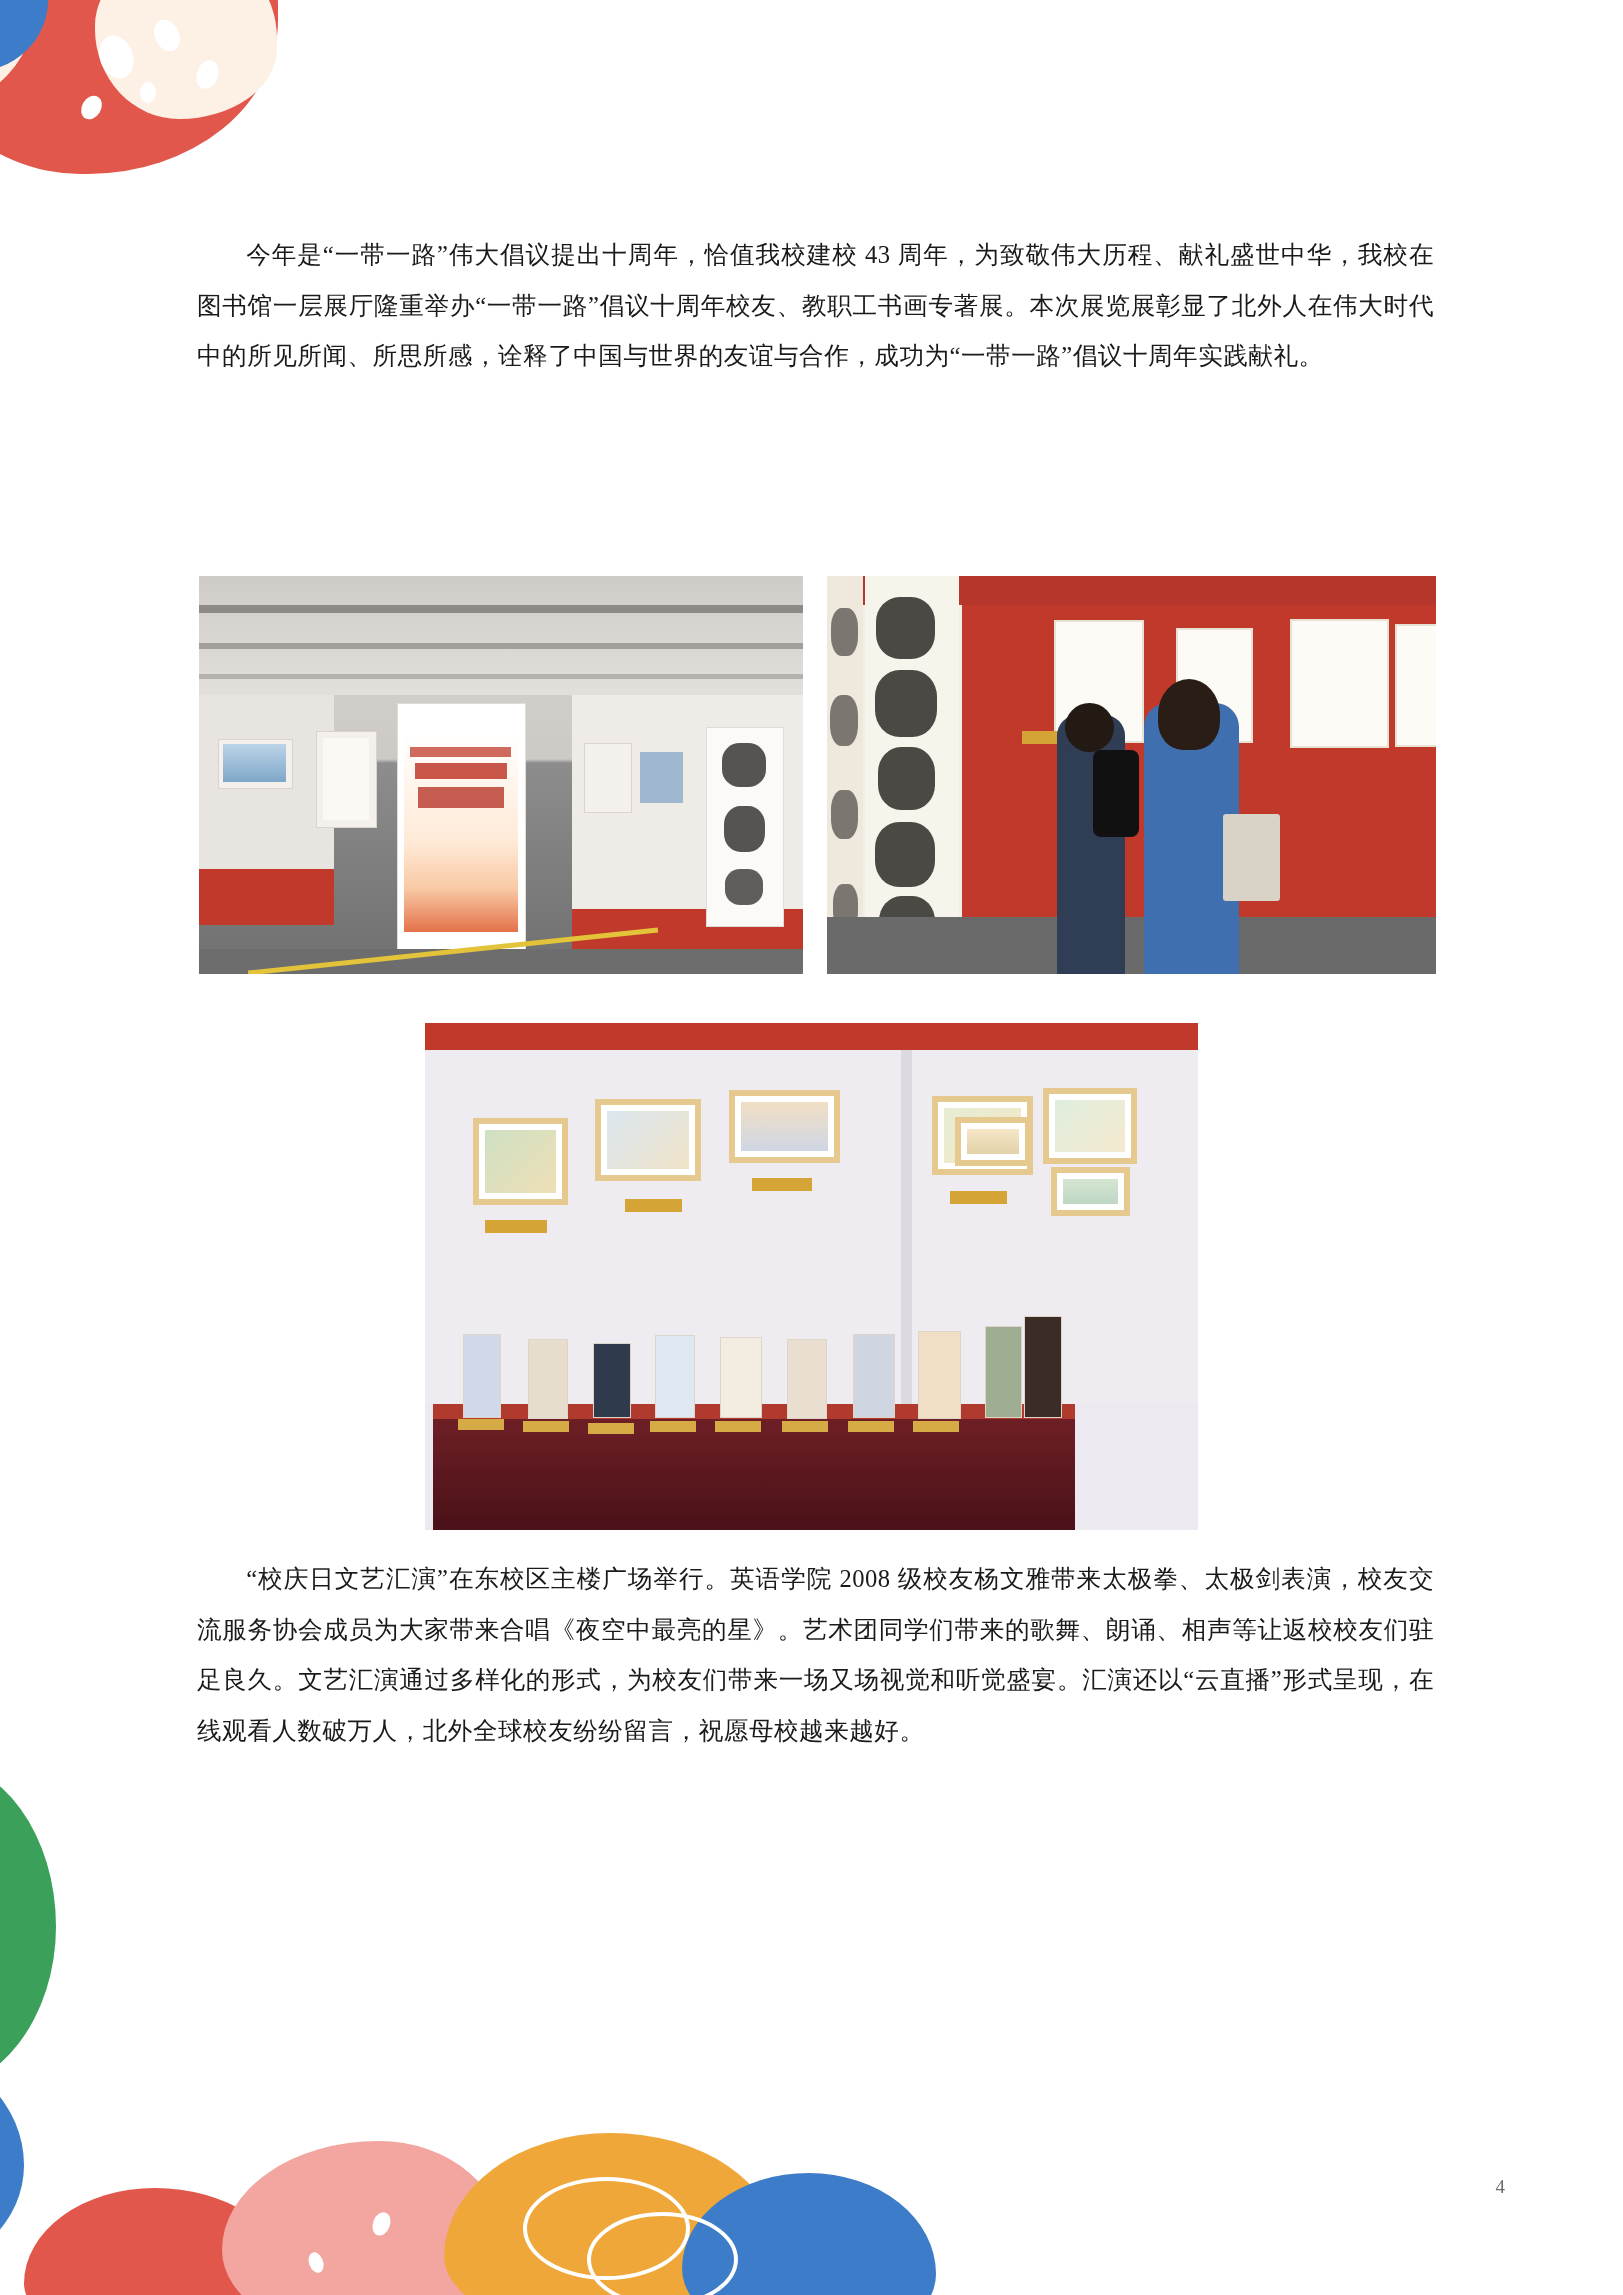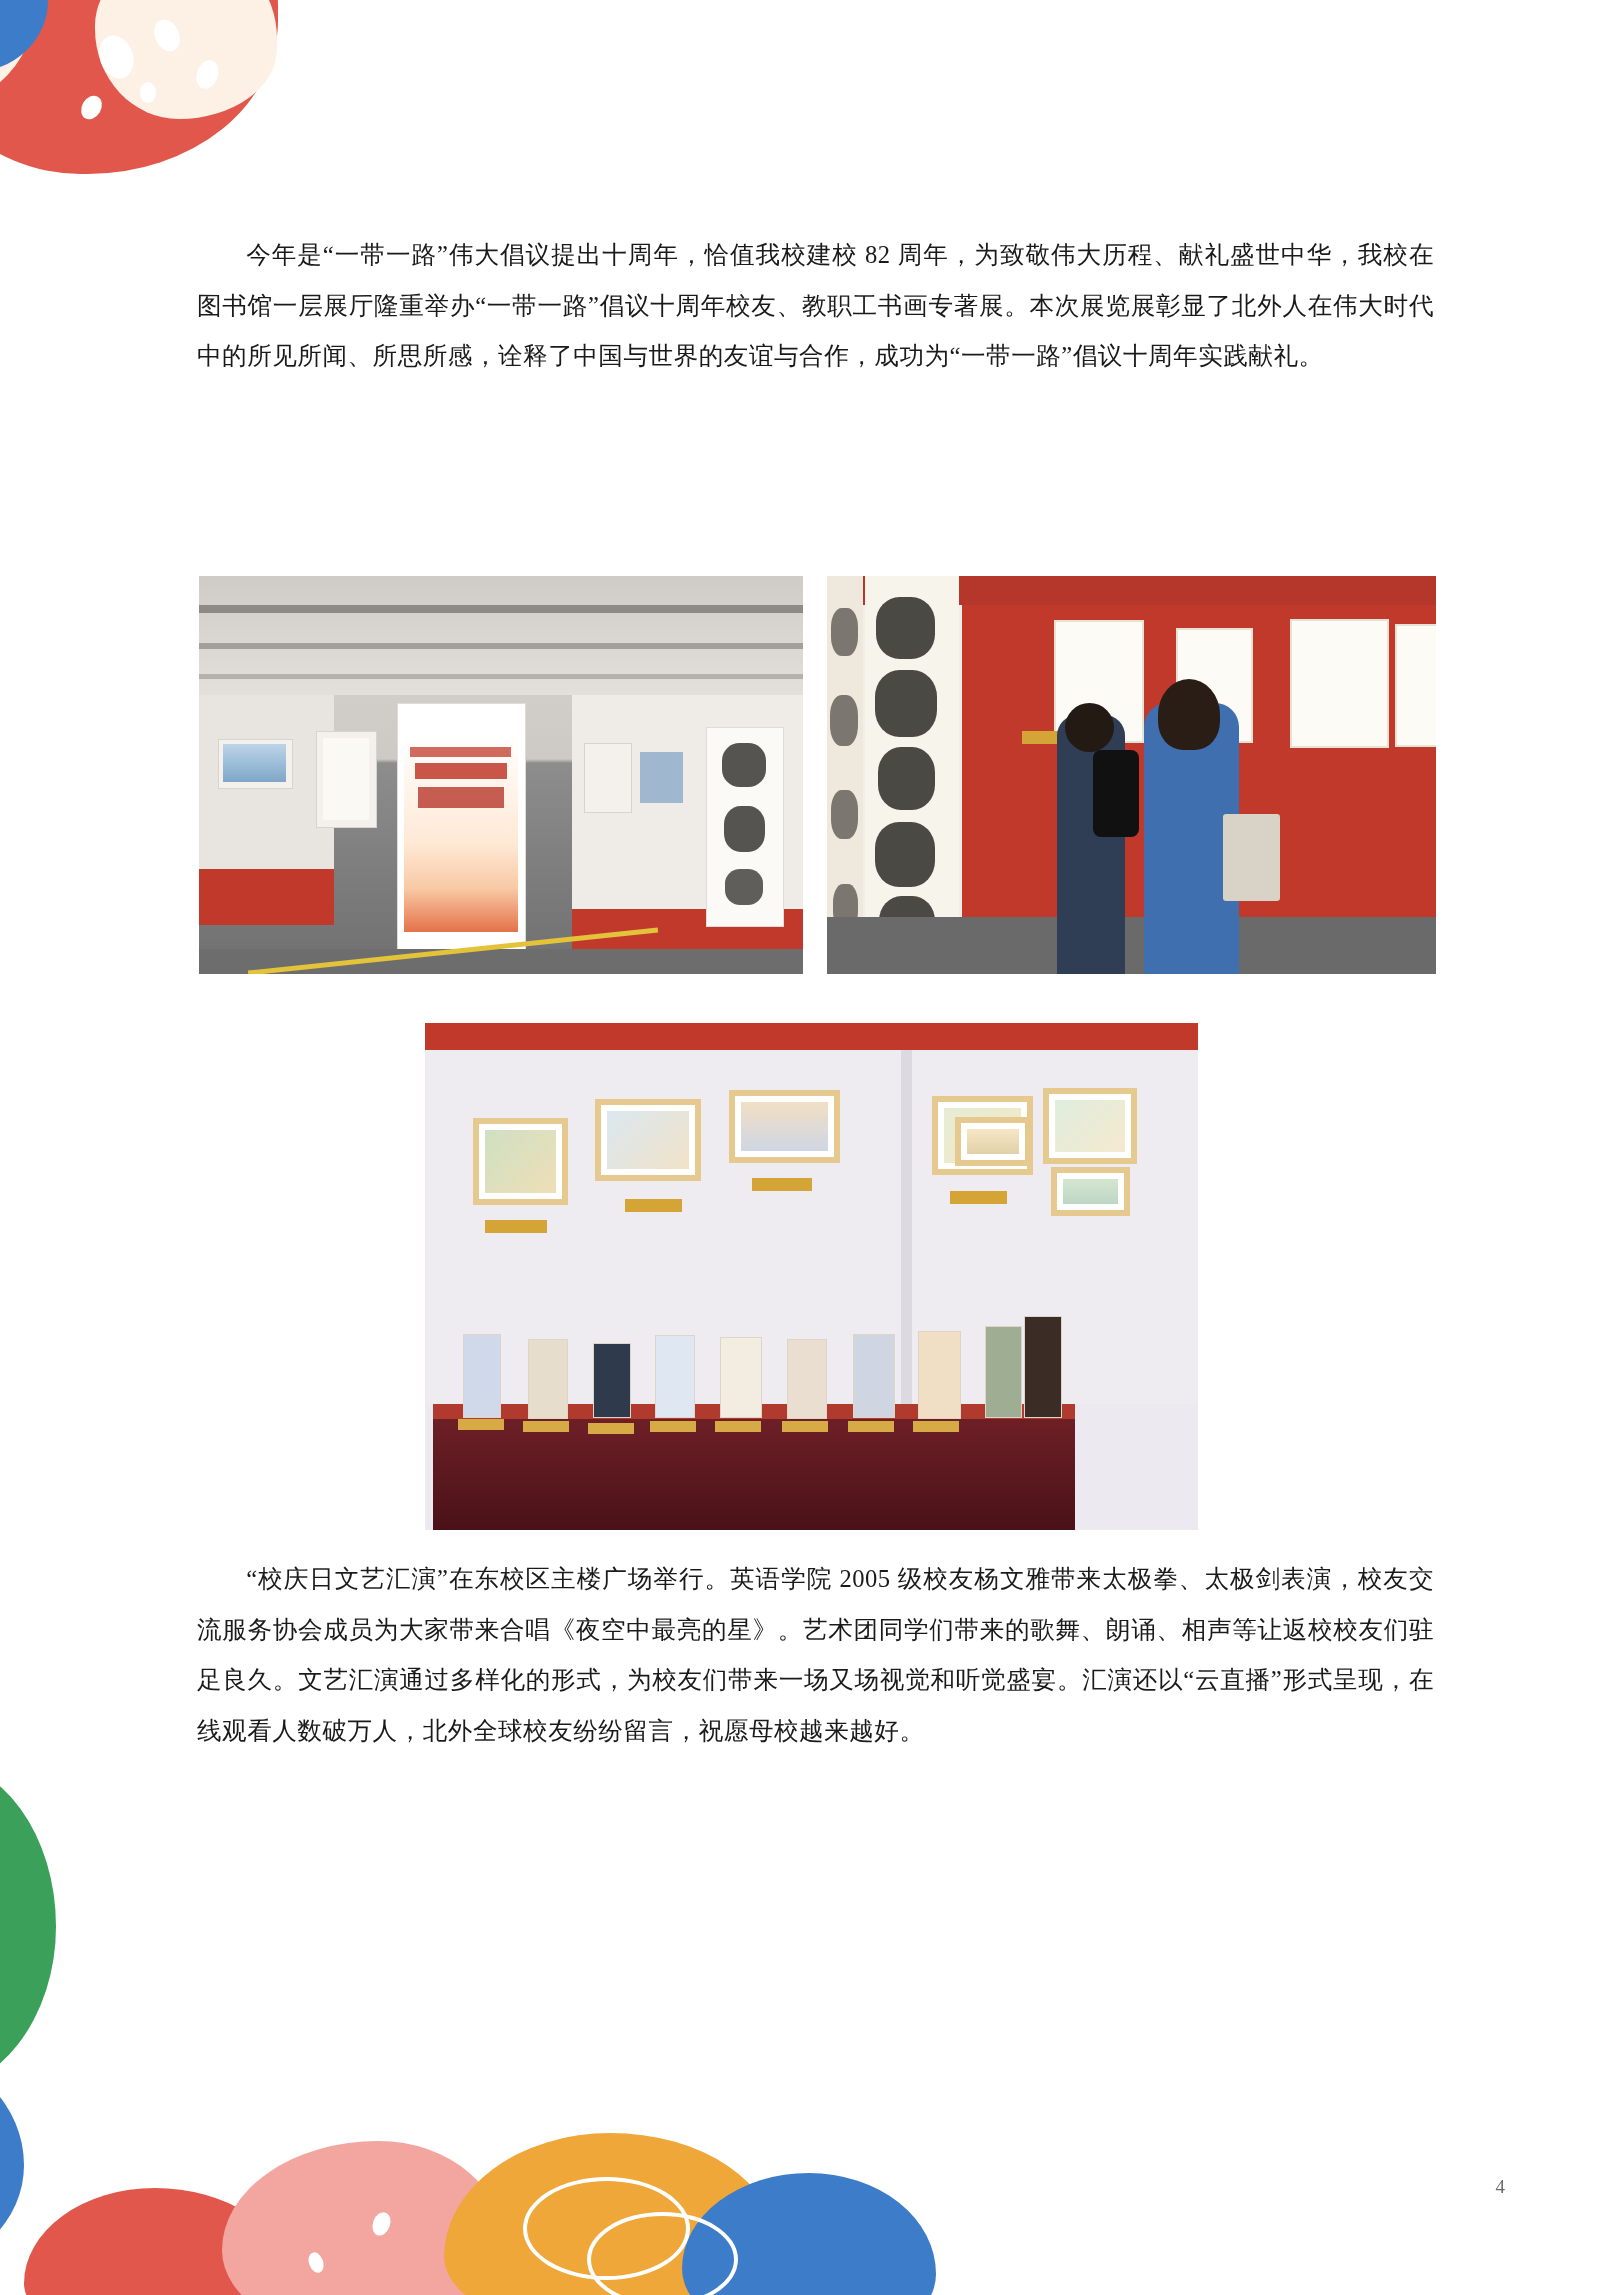--- a/index.html
+++ b/index.html
@@ -257,21 +257,21 @@
     <div class="blob bl-orange"></div>
     <div class="blob bl-blue"></div>
     <div class="blob ring1"></div>
     <div class="blob ring2"></div>
     <div class="blob bl-dot1"></div>
     <div class="blob bl-dot2"></div>
   </div>
 
   <div class="content">
 
-    <p class="body-text para-1">今年是“一带一路”伟大倡议提出十周年，恰值我校建校 82 周年，为致敬伟大历程、献礼盛世中华，我校在图书馆一层展厅隆重举办“一带一路”倡议十周年校友、教职工书画专著展。本次展览展彰显了北外人在伟大时代中的所见所闻、所思所感，诠释了中国与世界的友谊与合作，成功为“一带一路”倡议十周年实践献礼。</p>
+    <p class="body-text para-1">今年是“一带一路”伟大倡议提出十周年，恰值我校建校 43 周年，为致敬伟大历程、献礼盛世中华，我校在图书馆一层展厅隆重举办“一带一路”倡议十周年校友、教职工书画专著展。本次展览展彰显了北外人在伟大时代中的所见所闻、所思所感，诠释了中国与世界的友谊与合作，成功为“一带一路”倡议十周年实践献礼。</p>
 
     <div class="img-row">
 
       <div class="photo photo-1">
         <div class="p1-bg"></div>
         <div class="p1-ceiling"></div>
         <div class="p1-beam" style="left:0;top:28.5px;width:604px;"></div>
         <div class="p1-beam" style="left:0;top:67px;width:604px;height:6.3px;background:#a39f9a;"></div>
         <div class="p1-beam" style="left:0;top:98px;width:604px;height:4.8px;background:#b5b1ac;"></div>
         <div class="p1-wallA"></div>
@@ -399,18 +399,18 @@
       <div class="p3-book" style="left:428px;top:311px;width:40px;height:82px;background:#cfd6e2;"></div>
       <div class="p3-bookplaque" style="left:423px;top:398px;width:46px;"></div>
 
       <div class="p3-book" style="left:493px;top:308px;width:41px;height:86px;background:#f0dfc4;"></div>
       <div class="p3-bookplaque" style="left:488px;top:398px;width:46px;"></div>
 
       <div class="p3-book" style="left:560px;top:303px;width:35px;height:90px;background:#9fae93;"></div>
       <div class="p3-book" style="left:599px;top:293px;width:36px;height:100px;background:#3b2c26;"></div>
     </div>
 
-    <p class="body-text para-2">“校庆日文艺汇演”在东校区主楼广场举行。英语学院 2005 级校友杨文雅带来太极拳、太极剑表演，校友交流服务协会成员为大家带来合唱《夜空中最亮的星》。艺术团同学们带来的歌舞、朗诵、相声等让返校校友们驻足良久。文艺汇演通过多样化的形式，为校友们带来一场又场视觉和听觉盛宴。汇演还以“云直播”形式呈现，在线观看人数破万人，北外全球校友纷纷留言，祝愿母校越来越好。</p>
+    <p class="body-text para-2">“校庆日文艺汇演”在东校区主楼广场举行。英语学院 2008 级校友杨文雅带来太极拳、太极剑表演，校友交流服务协会成员为大家带来合唱《夜空中最亮的星》。艺术团同学们带来的歌舞、朗诵、相声等让返校校友们驻足良久。文艺汇演通过多样化的形式，为校友们带来一场又场视觉和听觉盛宴。汇演还以“云直播”形式呈现，在线观看人数破万人，北外全球校友纷纷留言，祝愿母校越来越好。</p>
   </div>
 
   <div class="page-number">4</div>
 </div>
 
 
 </body></html>

